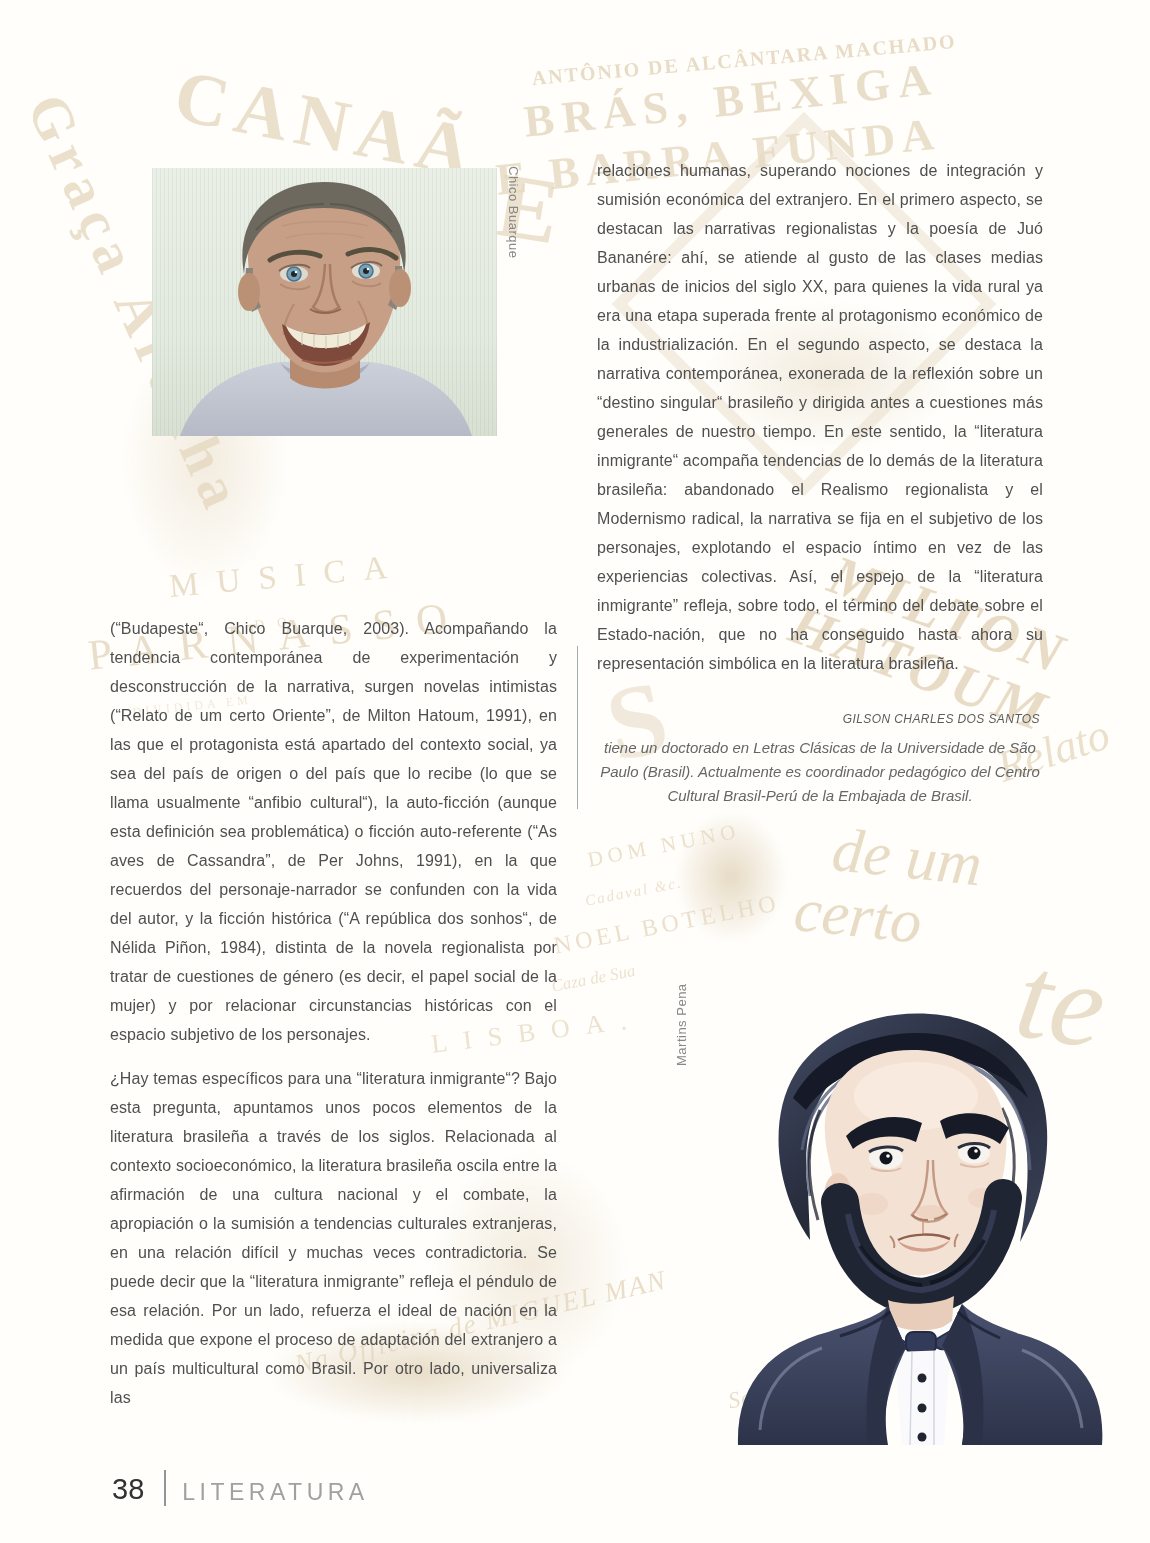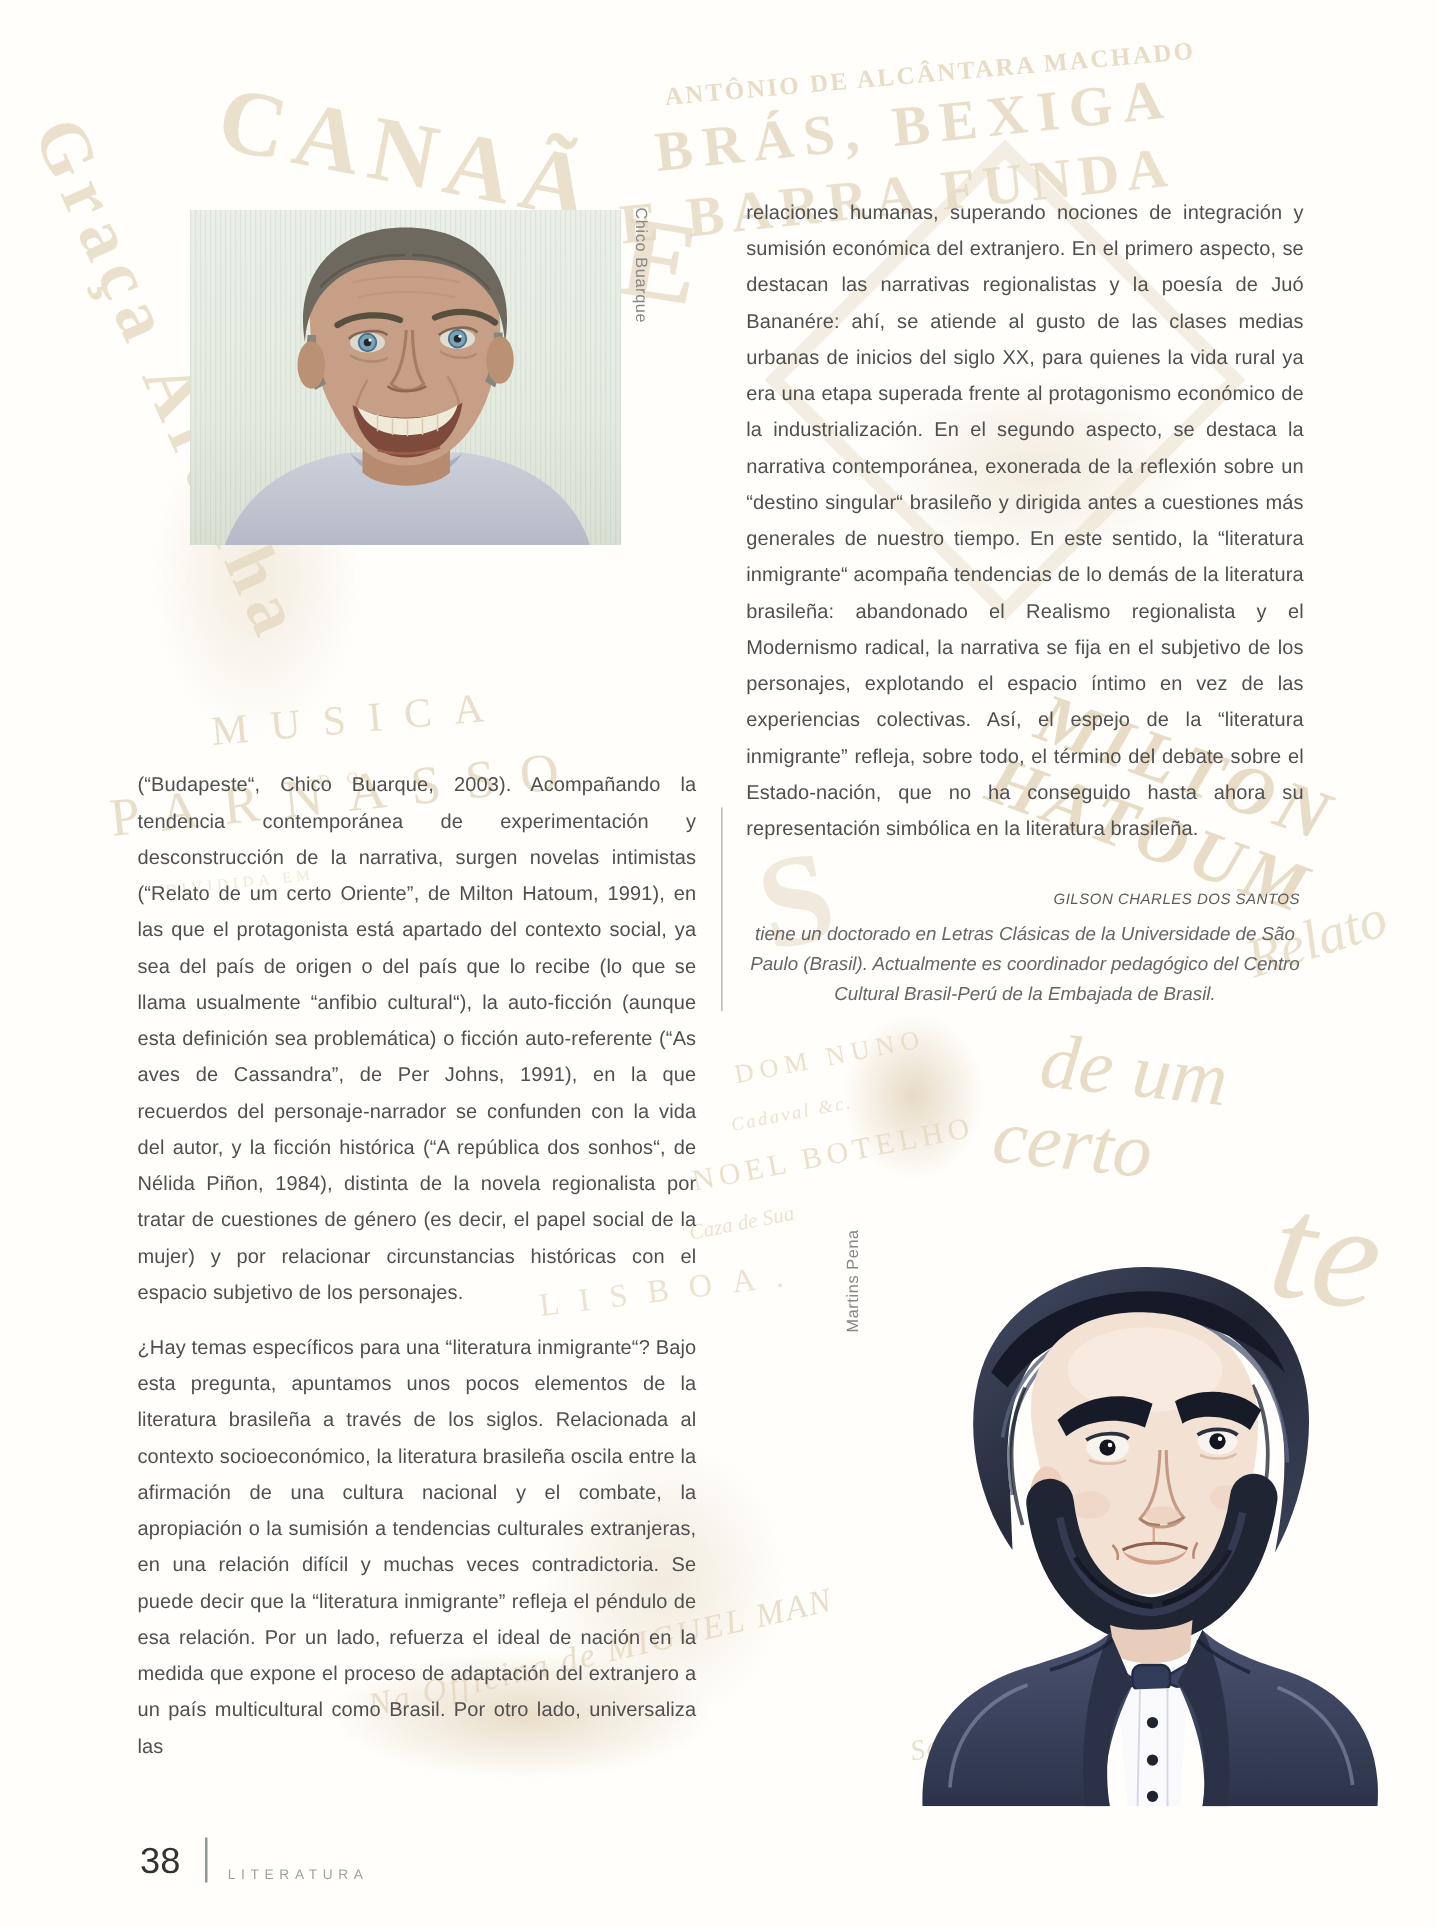--- a/index.html
+++ b/index.html
@@ -74,21 +74,21 @@
     position:absolute;z-index:4;color:#878787;font-size:13px;letter-spacing:0.5px;
     writing-mode:vertical-rl;
   }
   .caption-chico{left:506px;top:166px;height:140px;}
   .caption-pena{left:674px;top:946px;height:120px;transform:rotate(180deg);}
   .photo-frame{position:absolute;left:152px;top:168px;width:345px;height:268px;z-index:4;}
   .pena-frame{position:absolute;left:690px;top:1000px;width:430px;height:445px;z-index:2;}
   .footer{position:absolute;left:112px;top:1470px;z-index:3;display:flex;align-items:flex-end;}
   .page-number{font-size:29px;color:#323232;}
   .footer-divider{width:2px;height:36px;background:#8f9698;margin:0 16px 0 20px;}
-  .section-label{font-size:11px;letter-spacing:4.5px;color:#a0a0a0;padding-top:4px;}
+  .section-label{font-size:23px;letter-spacing:4.5px;color:#a0a0a0;padding-top:4px;}
 </style>
 </head>
 <body>
 
 <div class="page">
 
   <div class="wm-layer">
     <div class="stamp-outline"></div>
     <div class="blob blob-1"></div>
     <div class="blob blob-2"></div>

